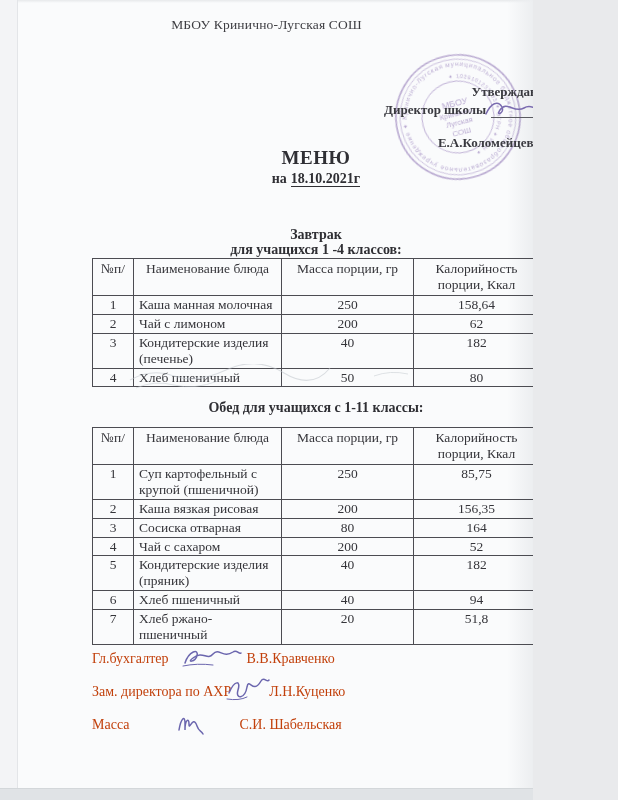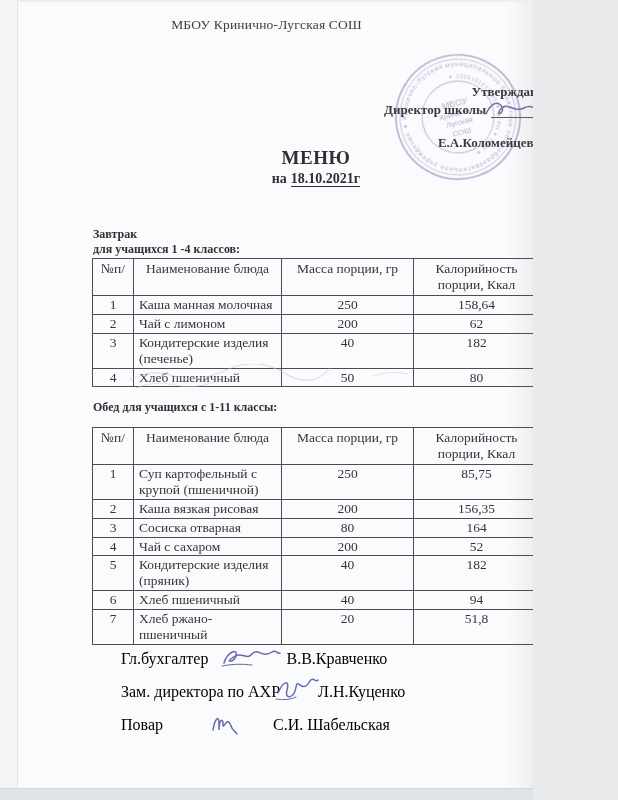--- a/index.html
+++ b/index.html
@@ -37,43 +37,43 @@
     opacity:.58;mix-blend-mode:multiply;transform:rotate(-14deg);
     filter:blur(.3px);z-index:2;pointer-events:none;}
   .stamp text{fill:#8e72b5;font-family:"Liberation Sans",sans-serif;}
 
   
   .menu-title{position:absolute;top:147px;left:93px;width:446px;text-align:center;}
   .menu-title .t{font-weight:bold;font-size:19px;letter-spacing:.6px;color:#2f2f34;}
   .menu-title .d{font-weight:bold;font-size:14px;margin-top:2px;color:#2f2f34;}
   .menu-title .date{border-bottom:1.5px solid #2f2f34;margin-left:4px;text-align:right;}
 
-  .section-title{position:absolute;left:93px;width:446px;
-    font-weight:bold;font-size:12px;line-height:15px;color:#2f2f34;}
+  .section-title{position:absolute;left:93px;width:446px;text-align:center;
+    font-weight:bold;font-size:14px;line-height:15px;color:#2f2f34;}
   .bf-title{top:227px;}
   .lunch-title{top:400px;}
 
   
   table.menu{border-collapse:collapse;position:absolute;left:92px;width:447px;
     table-layout:fixed;font-size:13.5px;line-height:1.18;color:#35353a;}
   .bf-table{top:258px;}
   .lunch-table{top:427px;}
   table.menu td,table.menu th{border:1px solid #4c4c52;font-weight:normal;
     padding:1px 5px 1px 5px;vertical-align:top;overflow:hidden;}
   col.c-num{width:41px;} col.c-dish{width:148px;}
   col.c-mass{width:132px;} col.c-cal{width:126px;}
   .cell-c{text-align:center;}
   .pre{white-space:pre-line;}
   table.menu th{text-align:center;padding-top:2px;padding-bottom:2px;}
 
   
   .pencil{position:absolute;left:126px;top:364px;opacity:.55;pointer-events:none;}
 
   
-  .signatures{position:absolute;left:121px;top:649px;width:440px;font-size:16px;color:#000000;}
+  .signatures{position:absolute;left:92px;top:649px;width:440px;font-size:14px;color:#c2410c;}
   .sig-row{display:flex;align-items:center;height:20px;margin-bottom:13px;white-space:nowrap;}
   .sig-row svg{flex:none;}
   .s1 svg{margin:-6px 4px -4px 10px;}
   .s2 svg{margin:-8px -2px -4px -6px;}
   .s3 svg{margin:-6px 28px -4px 46px;}
   .ink{stroke:#6b66ae;fill:none;stroke-linecap:round;}
 </style>
 </head>
 <body>
 
@@ -255,21 +255,21 @@
     </div>
     <div class="sig-row s2">
       <span>Зам. директора по АХР</span>
       <svg width="46" height="30" viewBox="0 0 46 30">
         <path class="ink" d="M4 18 C10 4 16 6 13 15 C10 25 20 24 22 12 C24 2 28 20 36 6 C39 1 42 8 44 5" stroke-width="1.5"></path>
         <path class="ink" d="M2 24 q12 2 20 -2" stroke-width="1"></path>
       </svg>
       <span>Л.Н.Куценко</span>
     </div>
     <div class="sig-row s3">
-      <span>Повар</span>
+      <span>Масса</span>
       <svg width="36" height="28" viewBox="0 0 36 28">
         <path class="ink" d="M4 20 C6 8 10 5 10 13 L10 20 C10 10 14 7 14 14 C14 22 18 4 22 16 C24 22 26 20 28 24" stroke-width="1.5"></path>
       </svg>
       <span>С.И. Шабельская</span>
     </div>
   </div>
 
   <div class="edge-bottom"></div>
 </div>
 

